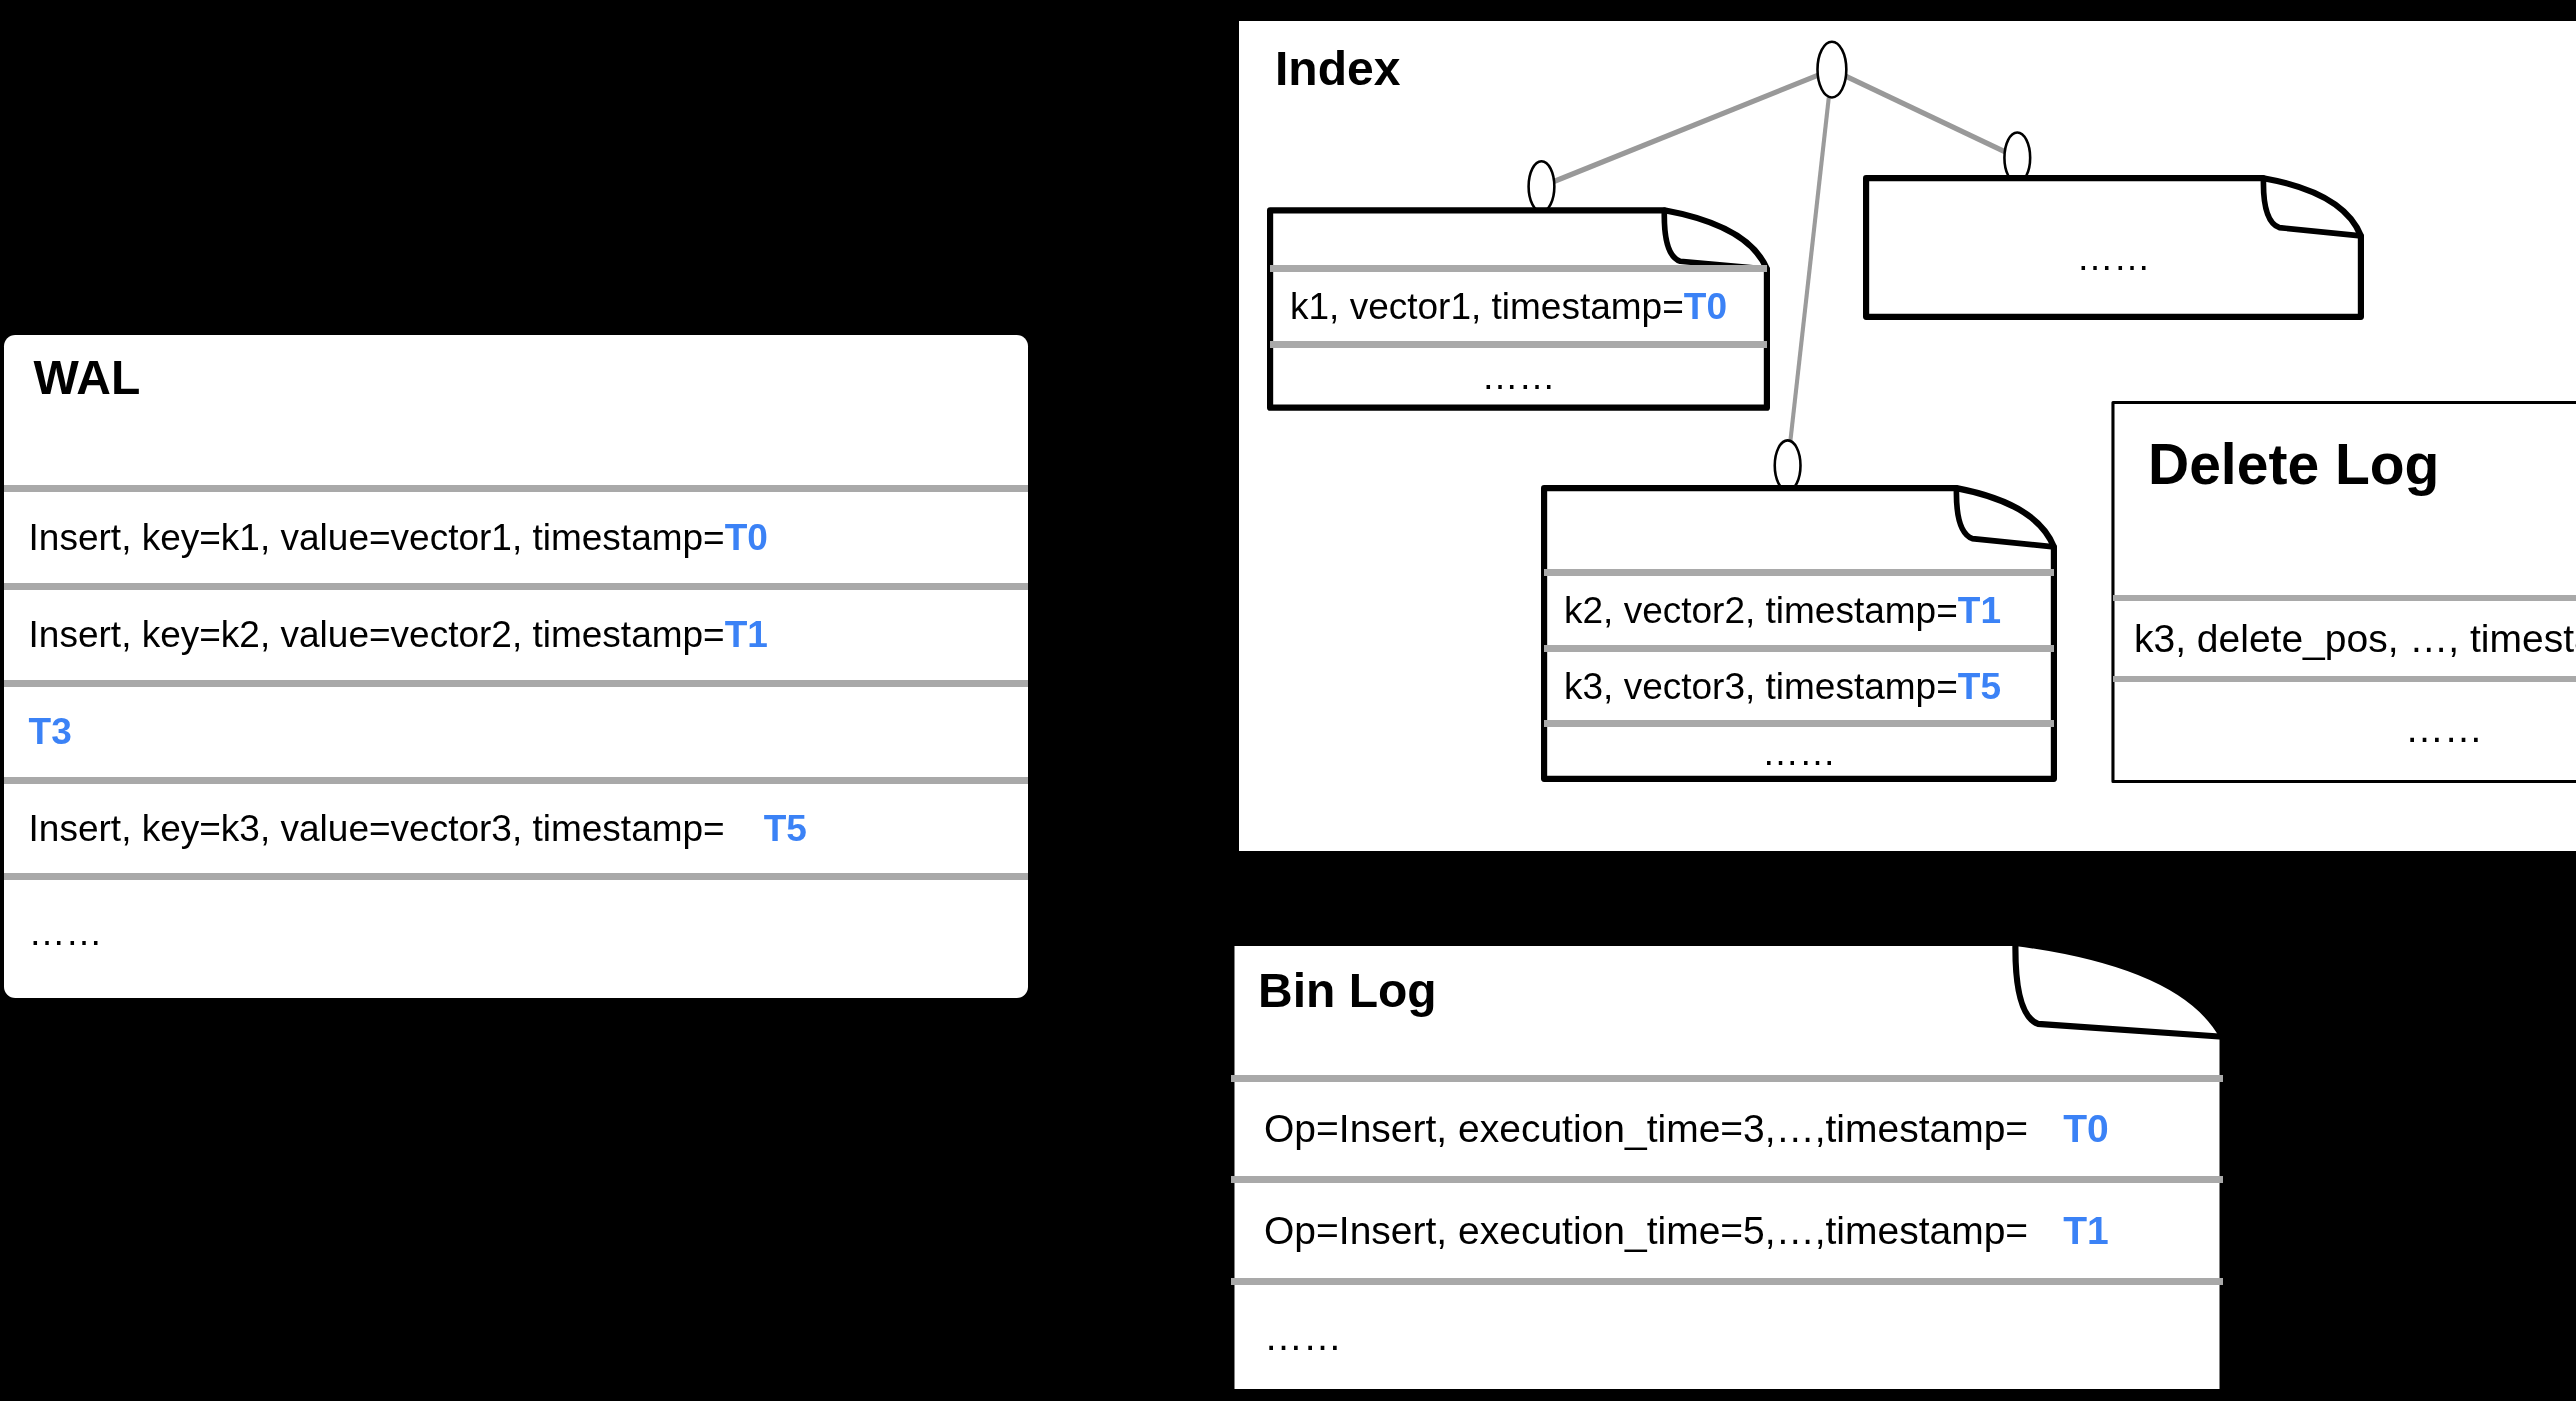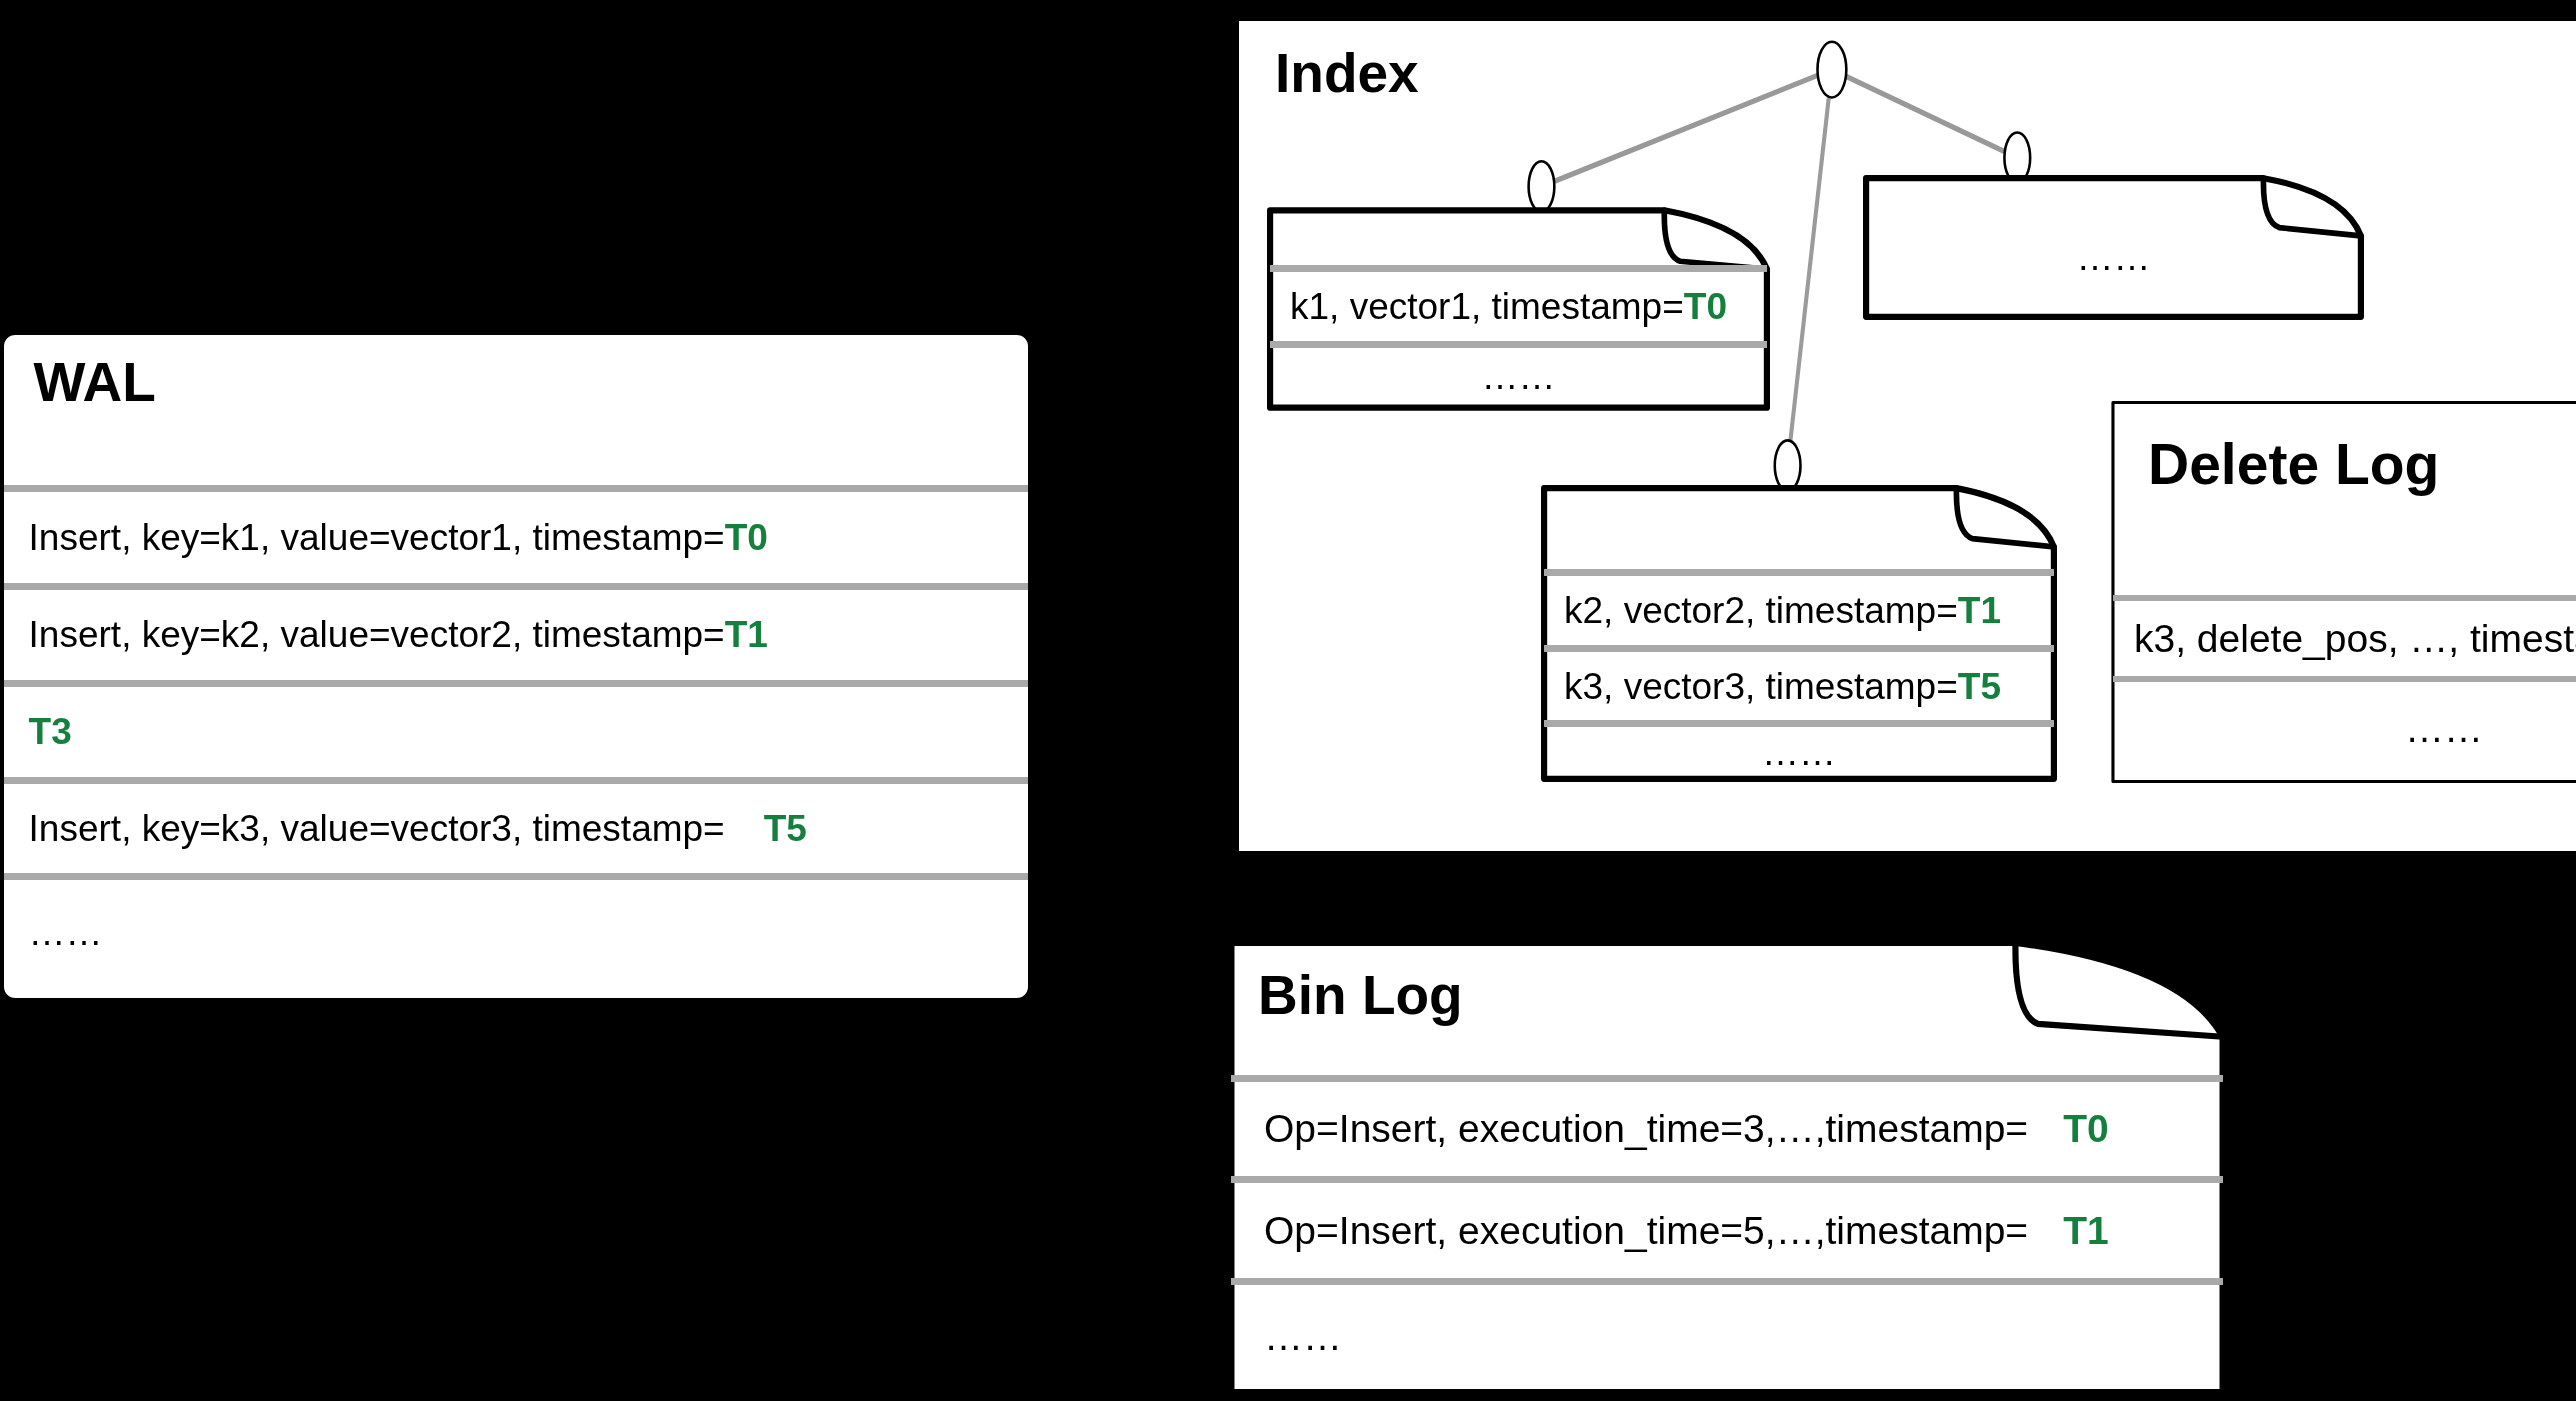--- a/index.html
+++ b/index.html
@@ -3,26 +3,26 @@
 <meta charset="utf-8">
 <style>
   html,body{margin:0;padding:0;background:#000;}
   #canvas{
     position:relative;width:2817px;height:1402px;background:#000;
     font-family:"Liberation Sans",sans-serif;overflow:hidden;color:#000;
   }
   .panel{position:absolute;background:#fff;}
   .wal-panel{left:3.6px;top:335px;width:1024px;height:663px;border-radius:11.3px;}
   .index-panel{left:1232px;top:14.4px;width:1585px;height:844px;border:7.2px solid #000;box-sizing:border-box;}
-  .title{position:absolute;font-weight:bold;font-size:55px;line-height:1.1;white-space:pre;}
+  .title{position:absolute;font-weight:bold;font-size:48px;line-height:1.1;white-space:pre;}
   .divider{position:absolute;left:0;right:0;height:7.2px;background:#a9a9a9;}
   .divider.thin{height:6.2px;}
   .row{position:absolute;left:0;right:0;display:flex;align-items:center;font-size:37px;white-space:pre;}
   .row.center{justify-content:center;}
-  .row .ts{color:#15803d;font-weight:bold;}
+  .row .ts{color:#3b82f6;font-weight:bold;}
   .doc{position:absolute;}
   .doc > svg{position:absolute;left:0;top:0;display:block;}
   .tree-svg{position:absolute;left:1232px;top:14.4px;}
   .pad58{padding-left:25px;}
   .pad45{padding-left:23px;}
   .pad72{padding-left:37px;}
   .fs75{font-size:39px;}
   .fs76{font-size:39px;gap:35px;}
 </style>
 </head>

